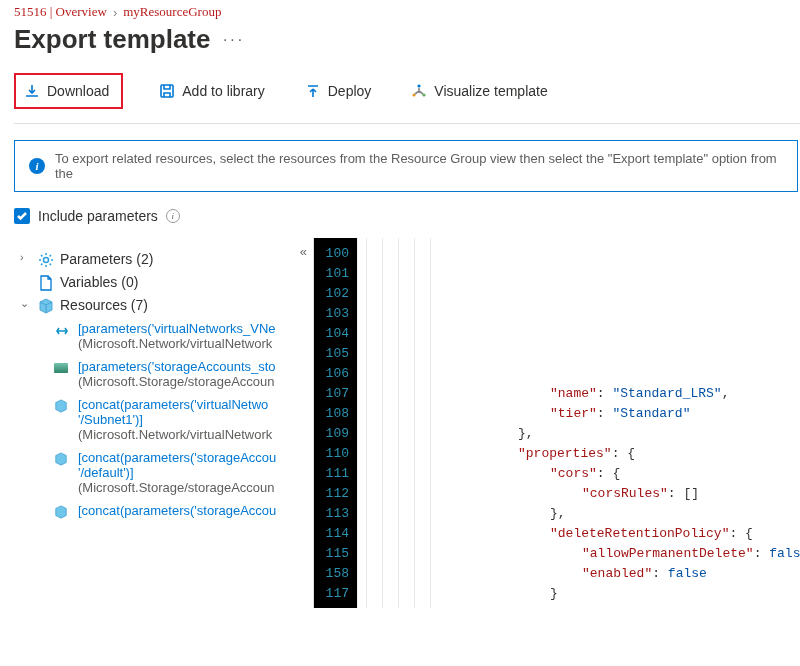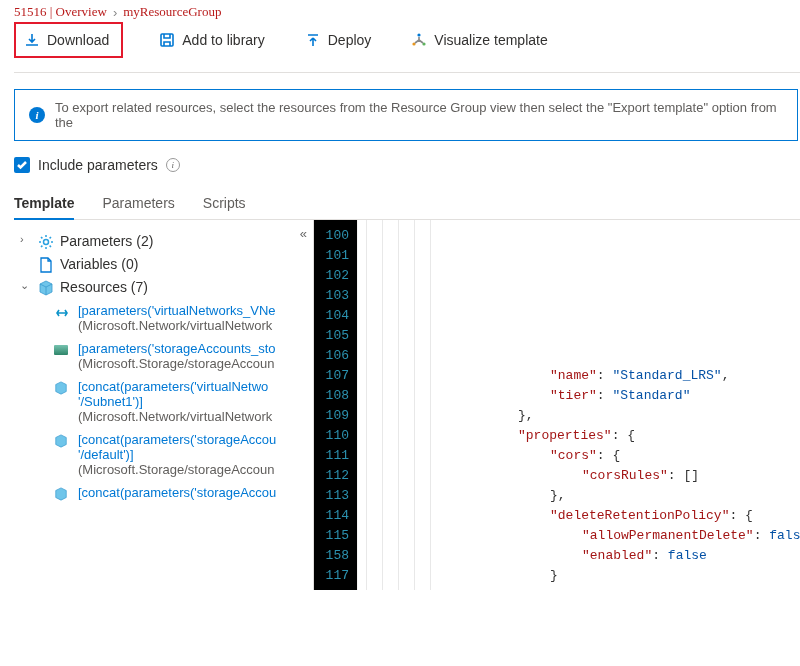--- a/index.html
+++ b/index.html
@@ -83,20 +83,24 @@
 <body>
 
 <div class="page">
 
   <div class="breadcrumb">
     <a href="#" class="breadcrumb-link">51516 | Overview</a>
     <span class="sep">›</span>
     <a href="#" class="breadcrumb-link">myResourceGroup</a>
   </div>
 
+  <div class="title-row">
+    <h1 class="page-title">Export template</h1>
+    <span class="more-dots">···</span>
+  </div>
 
   <div class="toolbar">
     <div class="highlight-box">
       <div class="tool-btn">
         <span class="ico">
           <svg viewBox="0 0 16 16">
               <path d="M8 2v8M5 7l3 3 3-3M2 13h12"></path>
             </svg>
         </span>
         <span>Download</span>
@@ -140,25 +144,20 @@
   <div class="check-row">
     <span class="chk">
       <svg viewBox="0 0 12 12">
           <path d="M2 6l2.5 2.5L10 3"></path>
         </svg>
     </span>
     <span>Include parameters</span>
     <span class="help-ico">i</span>
   </div>
 
-  <div class="tabs-row">
-    <div class="tab active">Template</div>
-    <div class="tab">Parameters</div>
-    <div class="tab">Scripts</div>
-  </div>
 
   <div class="split">
 
     <div class="tree-pane">
       <span class="collapse-arrow">«</span>
       <div class="tree">
         <div class="tree-row">
           <span class="twisty">›</span>
           <span class="tico ic-gear">
             <svg width="16" height="16" viewBox="0 0 16 16">

